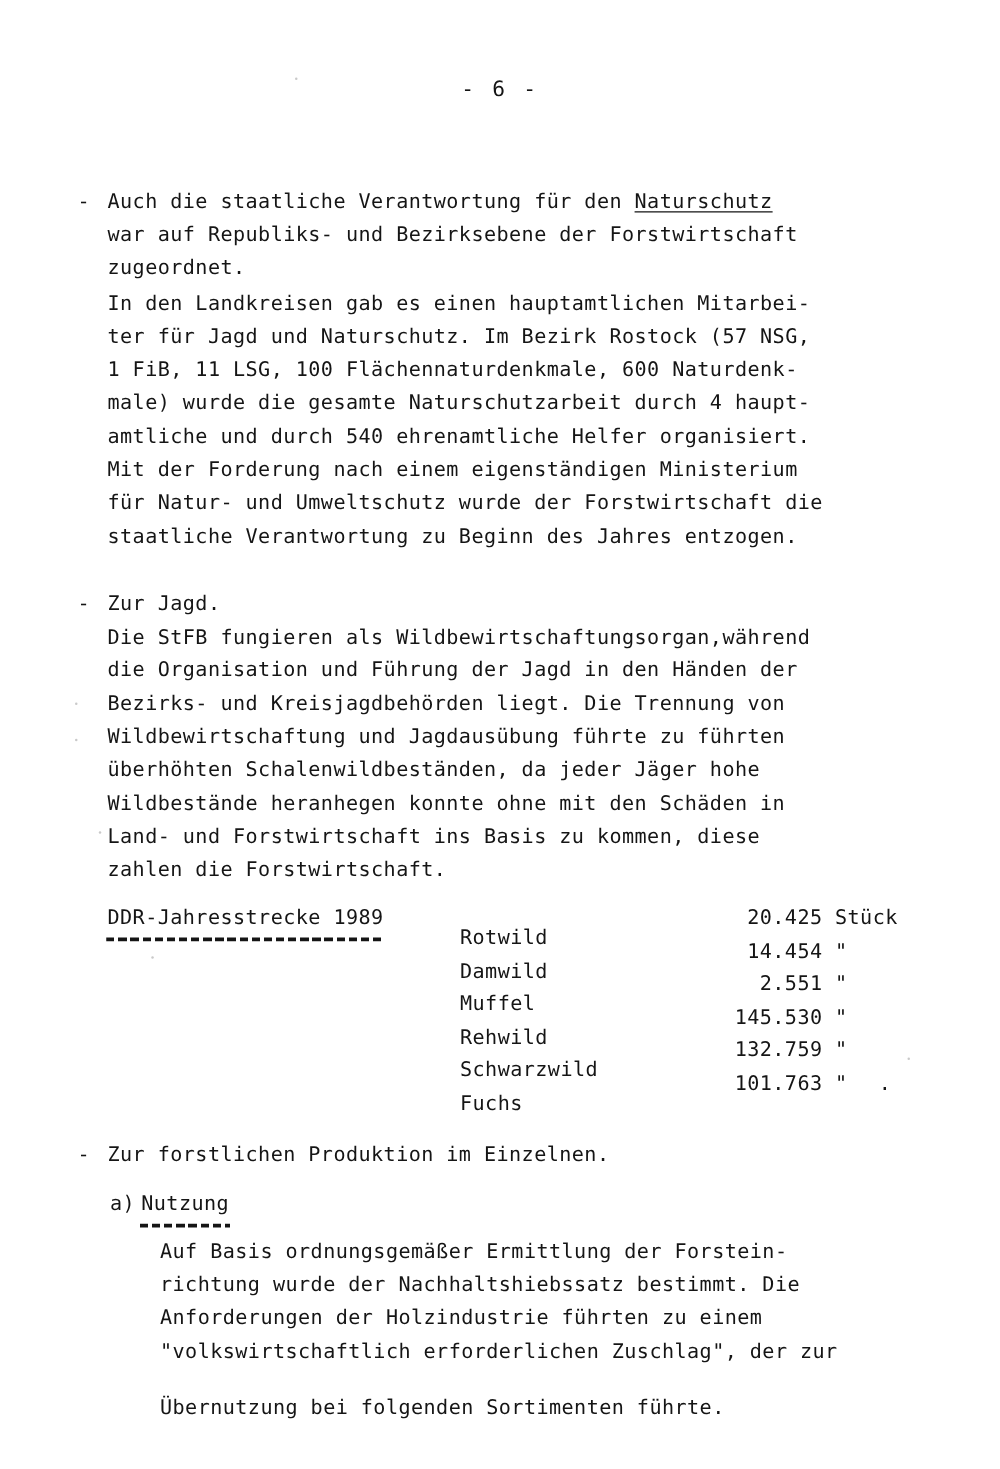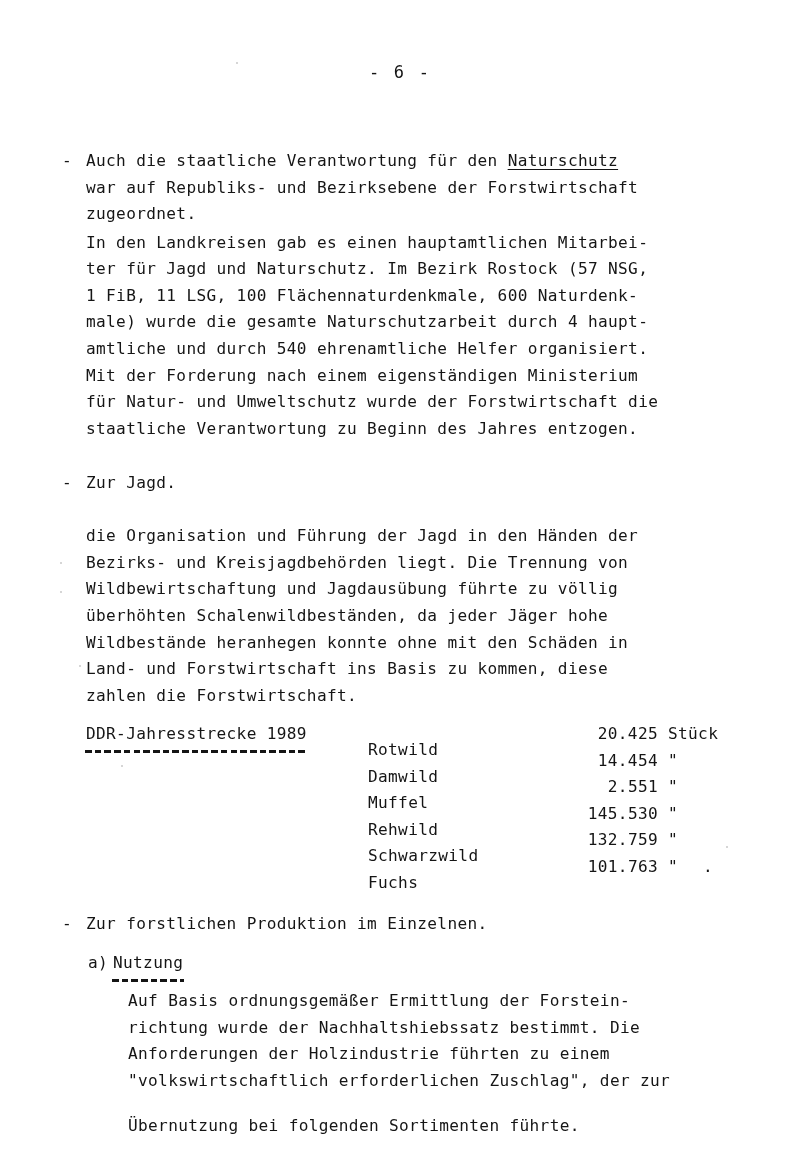--- a/index.html
+++ b/index.html
@@ -119,23 +119,24 @@
   <div class="line body-col" style="top:282.7px;">1 FiB, 11 LSG, 100 Flächennaturdenkmale, 600 Naturdenk-</div>
   <div class="line body-col" style="top:309.3px;">male) wurde die gesamte Naturschutzarbeit durch 4 haupt-</div>
   <div class="line body-col" style="top:335.9px;">amtliche und durch 540 ehrenamtliche Helfer organisiert.</div>
   <div class="line body-col" style="top:362.5px;">Mit der Forderung nach einem eigenständigen Ministerium</div>
   <div class="line body-col" style="top:389.1px;">für Natur- und Umweltschutz wurde der Forstwirtschaft die</div>
   <div class="line body-col" style="top:415.7px;">staatliche Verantwortung zu Beginn des Jahres entzogen.</div>
 
   <div class="line dash-col" style="top:470px;">-</div>
 
   <div class="line body-col" style="top:470px;">Zur Jagd.</div>
+  <div class="line body-col" style="top:496.6px;">Die StFB fungieren als Wildbewirtschaftungsorgan,während</div>
   <div class="line body-col" style="top:523.2px;">die Organisation und Führung der Jagd in den Händen der</div>
   <div class="line body-col" style="top:549.8px;">Bezirks- und Kreisjagdbehörden liegt. Die Trennung von</div>
-  <div class="line body-col" style="top:576.4px;">Wildbewirtschaftung und Jagdausübung führte zu völlig</div>
+  <div class="line body-col" style="top:576.4px;">Wildbewirtschaftung und Jagdausübung führte zu führten</div>
   <div class="line body-col" style="top:603px;">überhöhten Schalenwildbeständen, da jeder Jäger hohe</div>
   <div class="line body-col" style="top:629.6px;">Wildbestände heranhegen konnte ohne mit den Schäden in</div>
   <div class="line body-col" style="top:656.2px;">Land- und Forstwirtschaft ins Basis zu kommen, diese</div>
   <div class="line body-col" style="top:682.8px;">zahlen die Forstwirtschaft.</div>
 
   <div class="line tbl-label-col" style="top:721px;"><span class="u-dashed">DDR-Jahresstrecke 1989</span></div>
 
   <div class="line tbl-species-col" style="top:721px;">Rotwild</div>
   <div class="line tbl-number-col" style="top:721px;">20.425</div>
   <div class="line tbl-unit-col" style="top:721px;">Stück</div>

